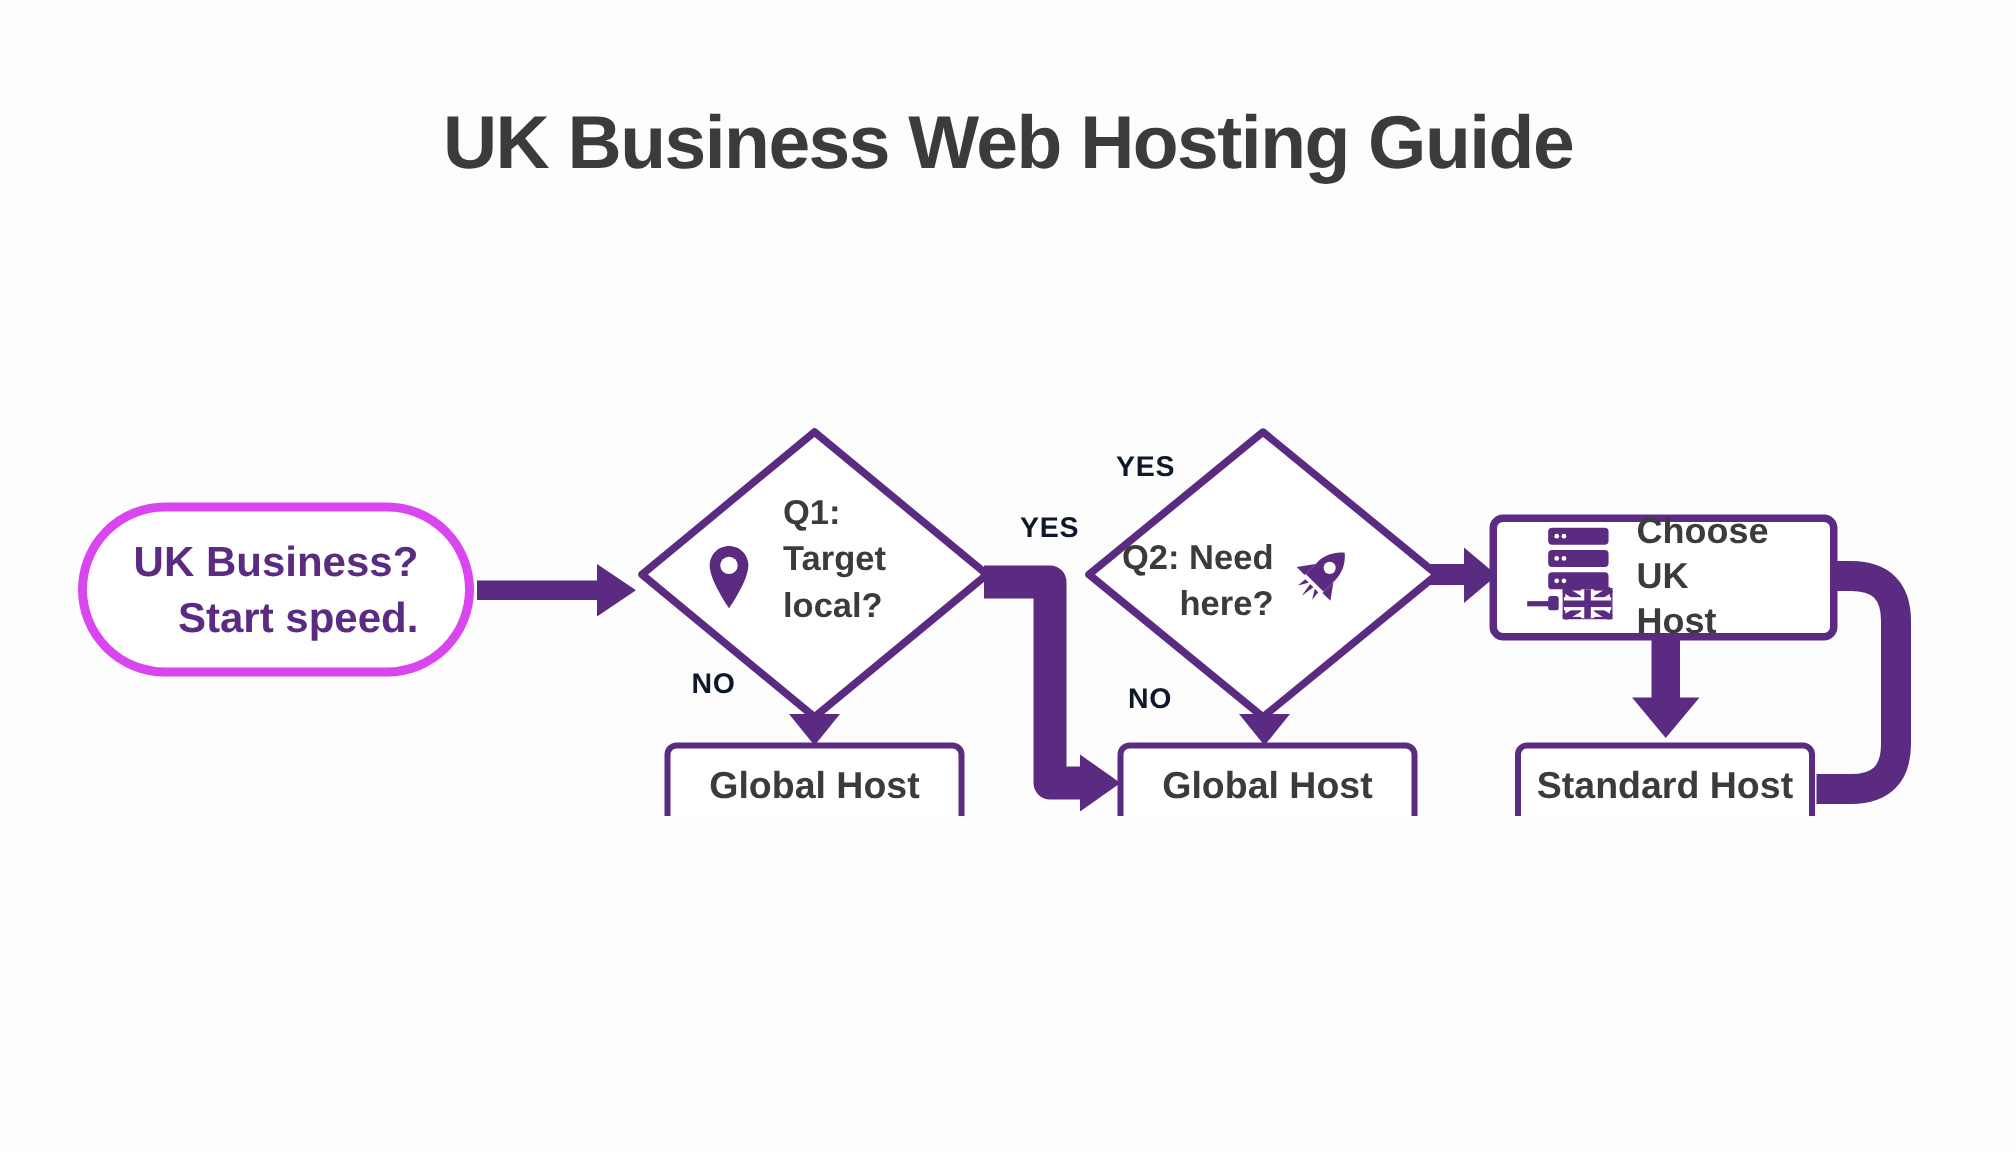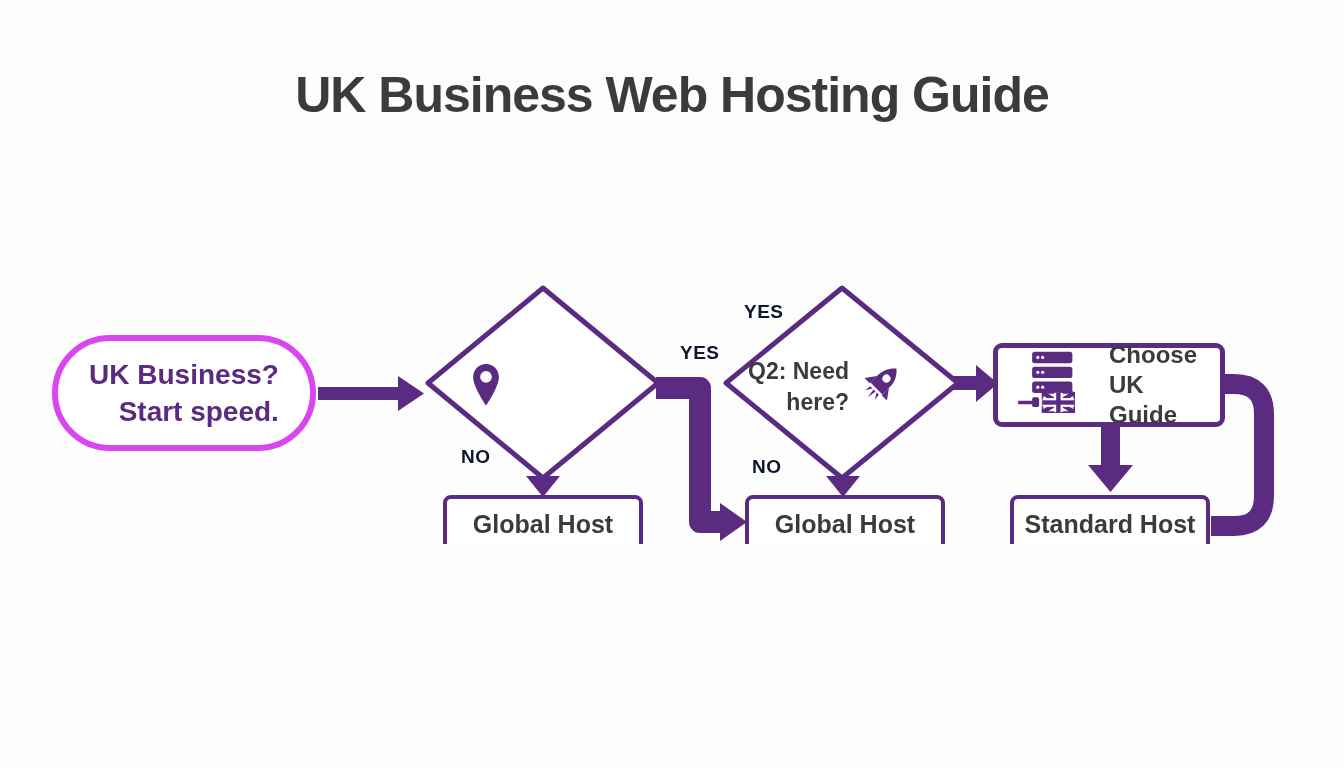--- a/index.html
+++ b/index.html
@@ -31,21 +31,21 @@
   }
   .gh1{left:443px;top:495px;width:200px;height:58px;}
   .gh2{left:745px;top:495px;width:200px;height:58px;}
   .std{left:1010px;top:495px;width:200px;height:58px;}
   .chooseuk{
     left:993px;top:343px;width:232px;height:84px;
     border:5px solid #5b2b82;border-radius:9px;
     justify-content:flex-start;padding-left:20px;
     font-size:24px;line-height:30px;text-align:left;
   }
-  .chooseuk .txt{margin-left:33px;}
+  .chooseuk .txt{margin-left:15px;}
 
   .q-content{position:absolute;color:#3b3b3b;font-weight:bold;font-size:23px;line-height:31px;}
   .q1-text{left:522px;top:326px;text-align:left;}
   .q2-text{left:737px;top:356px;width:112px;text-align:right;}
   .pin-wrap{position:absolute;left:469px;top:358px;width:34px;height:54px;}
   .rocket-wrap{position:absolute;left:853px;top:358px;width:54px;height:54px;}
 
   .edge-label{
     position:absolute;color:#0f172a;font-weight:bold;font-size:19px;
     letter-spacing:0.5px;
@@ -107,20 +107,25 @@
       <span>Start speed.</span>
     </div>
   </div>
 
   <div class="pin-wrap">
     <svg viewBox="0 0 24 32" width="34" height="54">
       <path d="M12 1.2C6.9 1.2 2.9 5.3 2.9 10.4 2.9 17.6 12 30.5 12 30.5s9.1-12.9 9.1-20.1C21.1 5.3 17.1 1.2 12 1.2z" fill="#5b2b82"></path>
       <circle cx="12" cy="10.3" r="4.1" fill="#ffffff"></circle>
     </svg>
   </div>
+  <div class="q-content q1-text">
+    <div>Q1:</div>
+    <div>Target</div>
+    <div>local?</div>
+  </div>
 
   <div class="q-content q2-text">
     <div>Q2: Need</div>
     <div>here?</div>
   </div>
   <div class="rocket-wrap">
     <svg viewBox="0 0 32 32" width="54" height="54">
       <g transform="rotate(45 16 16)" fill="#5b2b82">
         <path d="M16 2.2c3.3 2.7 5 6.5 5 10.3V19h-10v-6.5c0-3.8 1.7-7.6 5-10.3z"></path>
         <circle cx="16" cy="10.6" r="2.4" fill="#ffffff"></circle>
@@ -171,21 +176,21 @@
           <path d="M0 0 L36 22 M36 0 L0 22" stroke="#5b2b82" stroke-width="5"></path>
           <rect x="13" y="0" width="10" height="22" fill="#ffffff"></rect>
           <rect x="0" y="6" width="36" height="10" fill="#ffffff"></rect>
           <rect x="15.5" y="0" width="5" height="22" fill="#5b2b82"></rect>
           <rect x="0" y="8.5" width="36" height="5" fill="#5b2b82"></rect>
         </g>
       </svg>
     </span>
     <span class="txt">
       <span>Choose UK</span><br>
-      <span>Guide</span>
+      <span>Host</span>
     </span>
   </div>
 
   <div class="node rect-node std">
     <span>Standard Host</span>
   </div>
 
 </div>
 
 </body></html>

